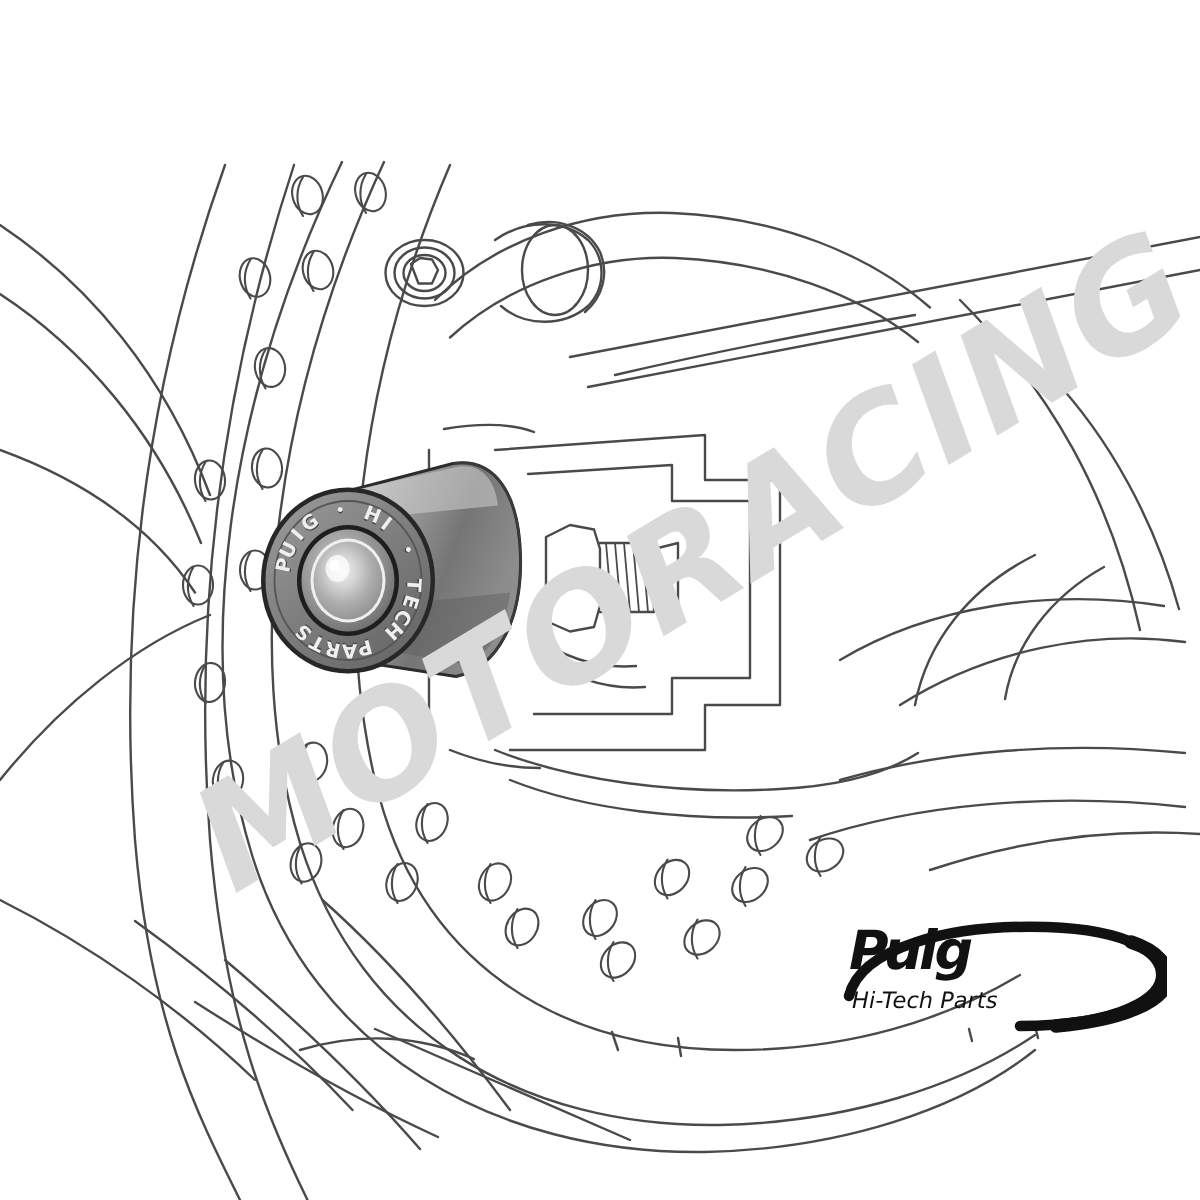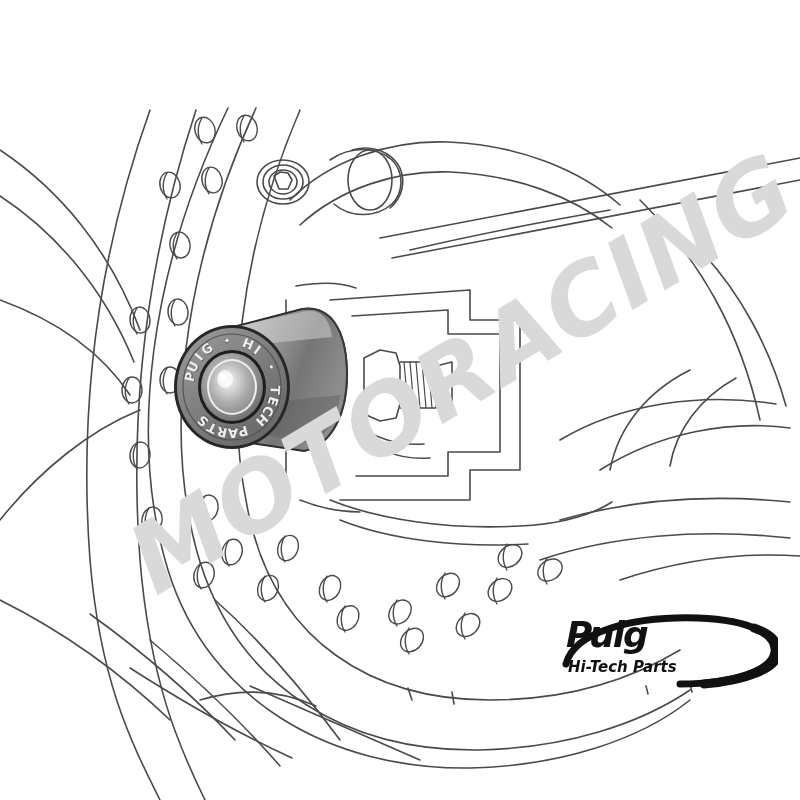--- a/index.html
+++ b/index.html
@@ -45,21 +45,21 @@
     font-size:36px;
     color:#111111;
     letter-spacing:-2px;
     white-space:nowrap;
     z-index:3;
   }
   #puig-logo .logo-sub{
     position:absolute;
     left:20px; top:46px;
     font-family:"DejaVu Sans",sans-serif;
-    font-weight:700;
+    font-weight:400;
     font-style:italic;
     font-size:15px;
     color:#111111;
     letter-spacing:0px;
     white-space:nowrap;
     z-index:3;
   }
   #puig-logo .logo-swoosh{position:absolute;left:0;top:0;z-index:1;}
 
   

